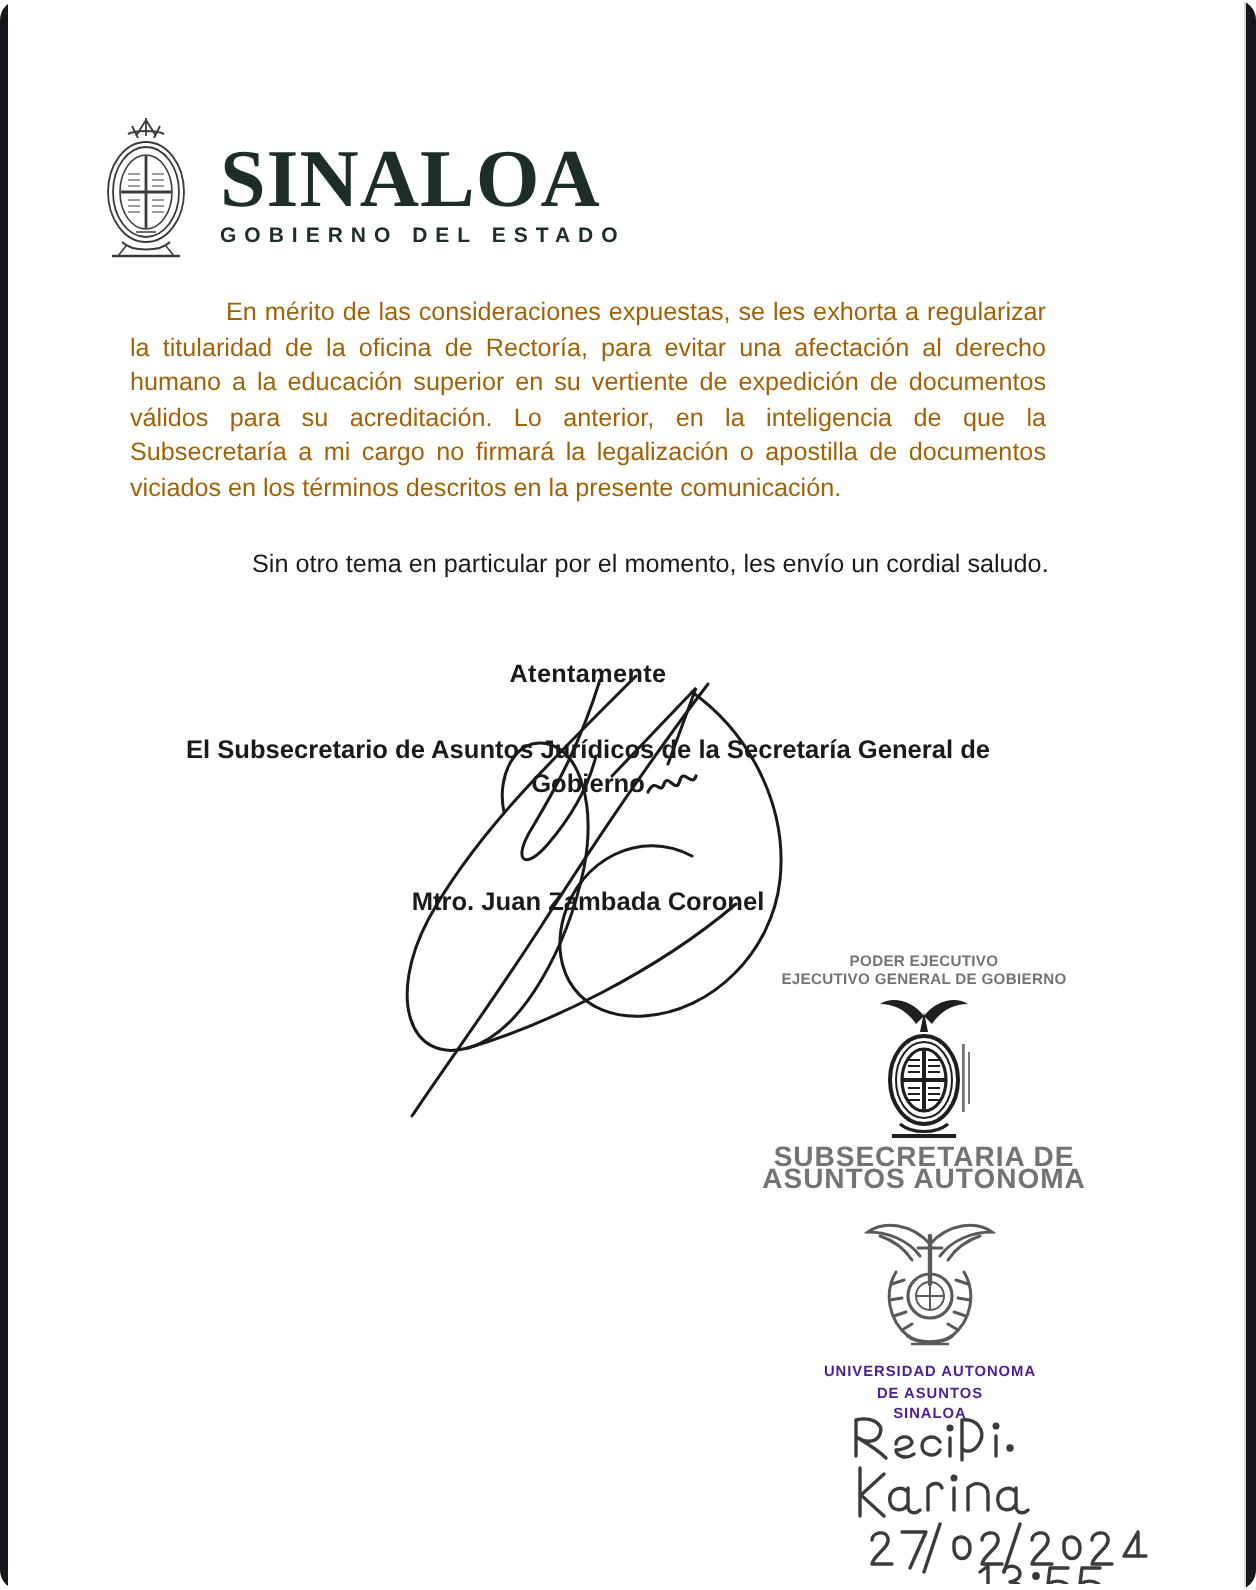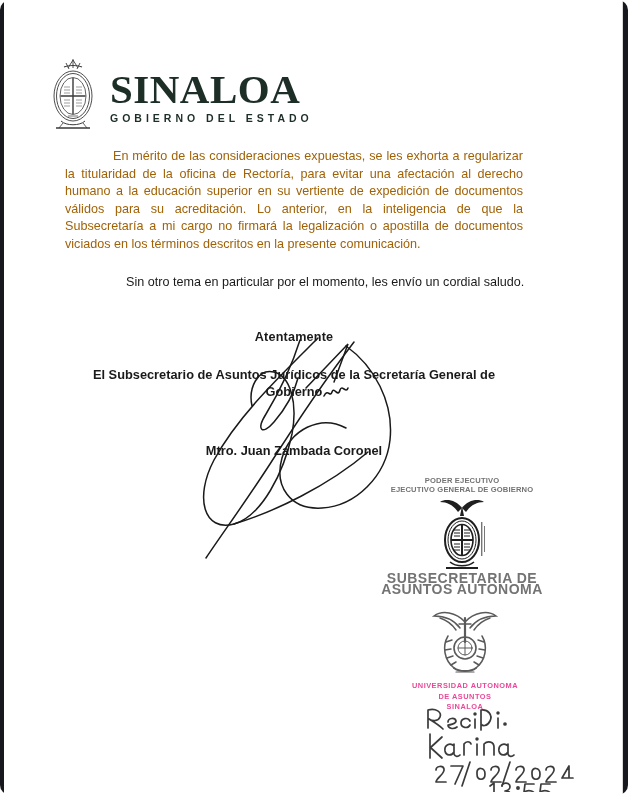--- a/index.html
+++ b/index.html
@@ -171,21 +171,21 @@
     letter-spacing: 0.5px;
     margin-top: 1px;
   }
 
   .stamp-uas {
     position: absolute;
     left: 390px;
     top: 608px;
     width: 150px;
     text-align: center;
-    color: #ec4899;
+    color: #4c1d95;
   }
   .stamp-uas-seal {
     margin: 0 auto;
     width: 78px;
     height: 72px;
   }
   .stamp-uas-text {
     font-size: 7.4px;
     font-weight: bold;
     line-height: 9.6px;

